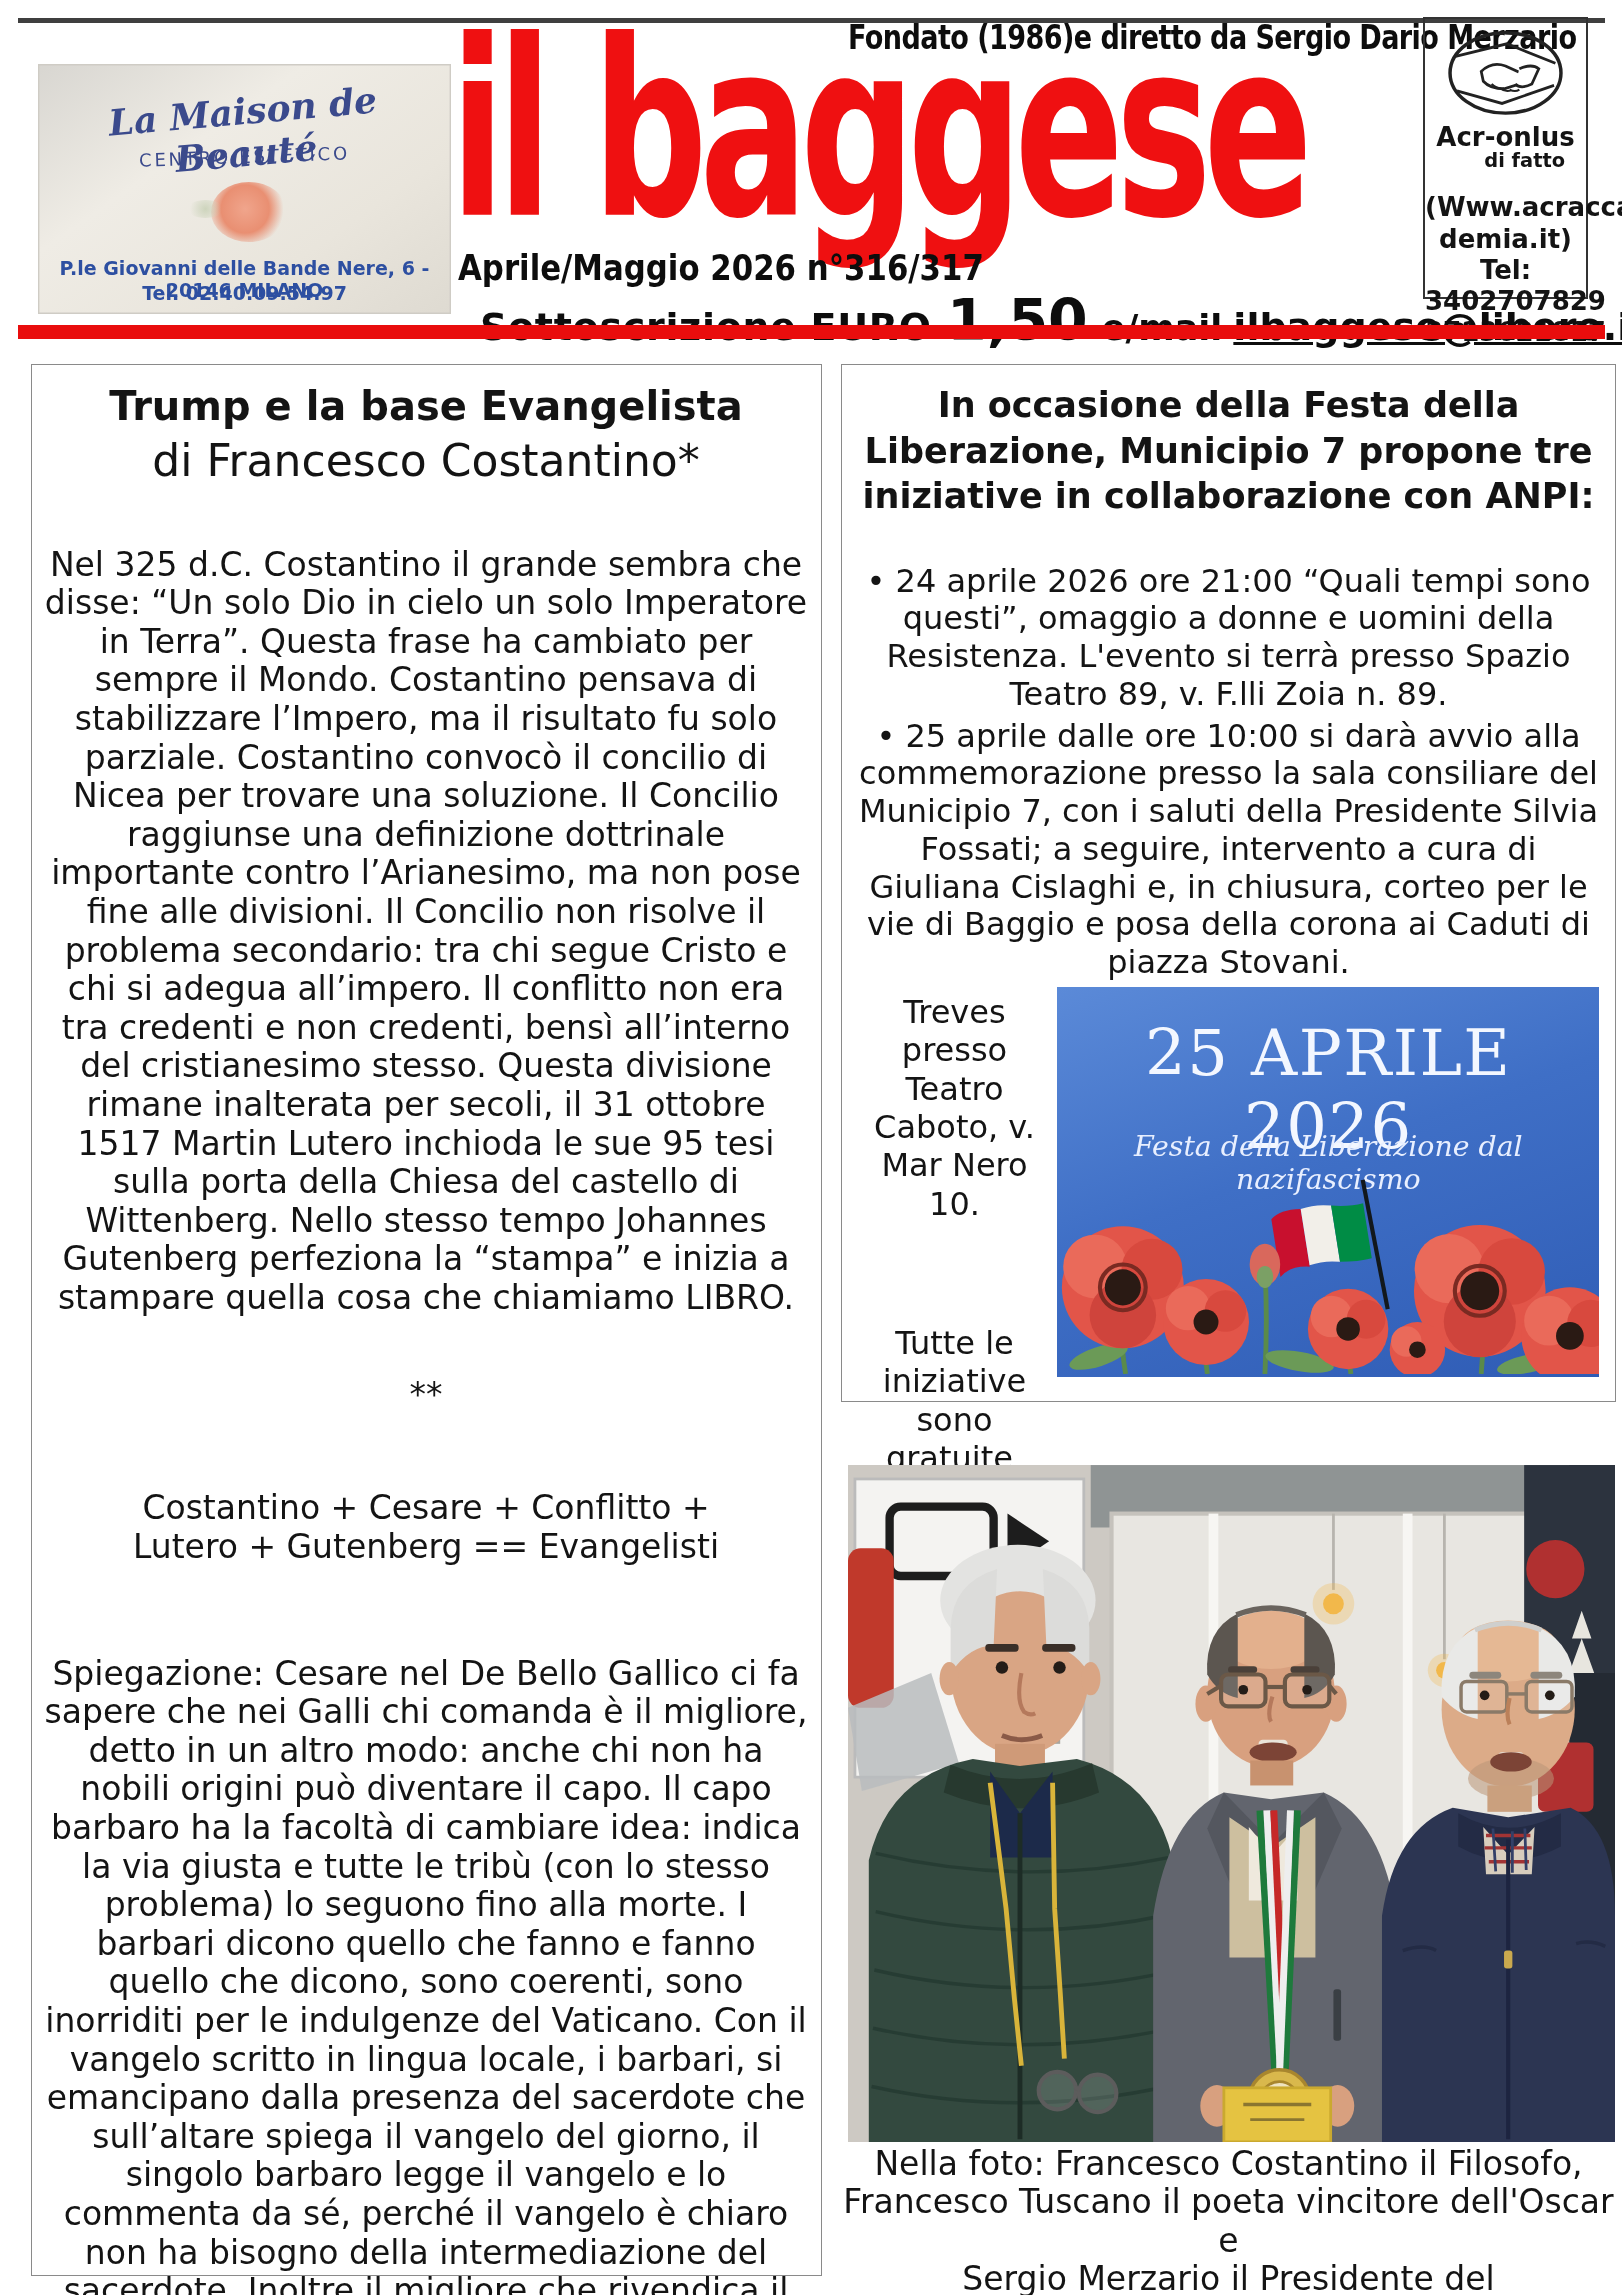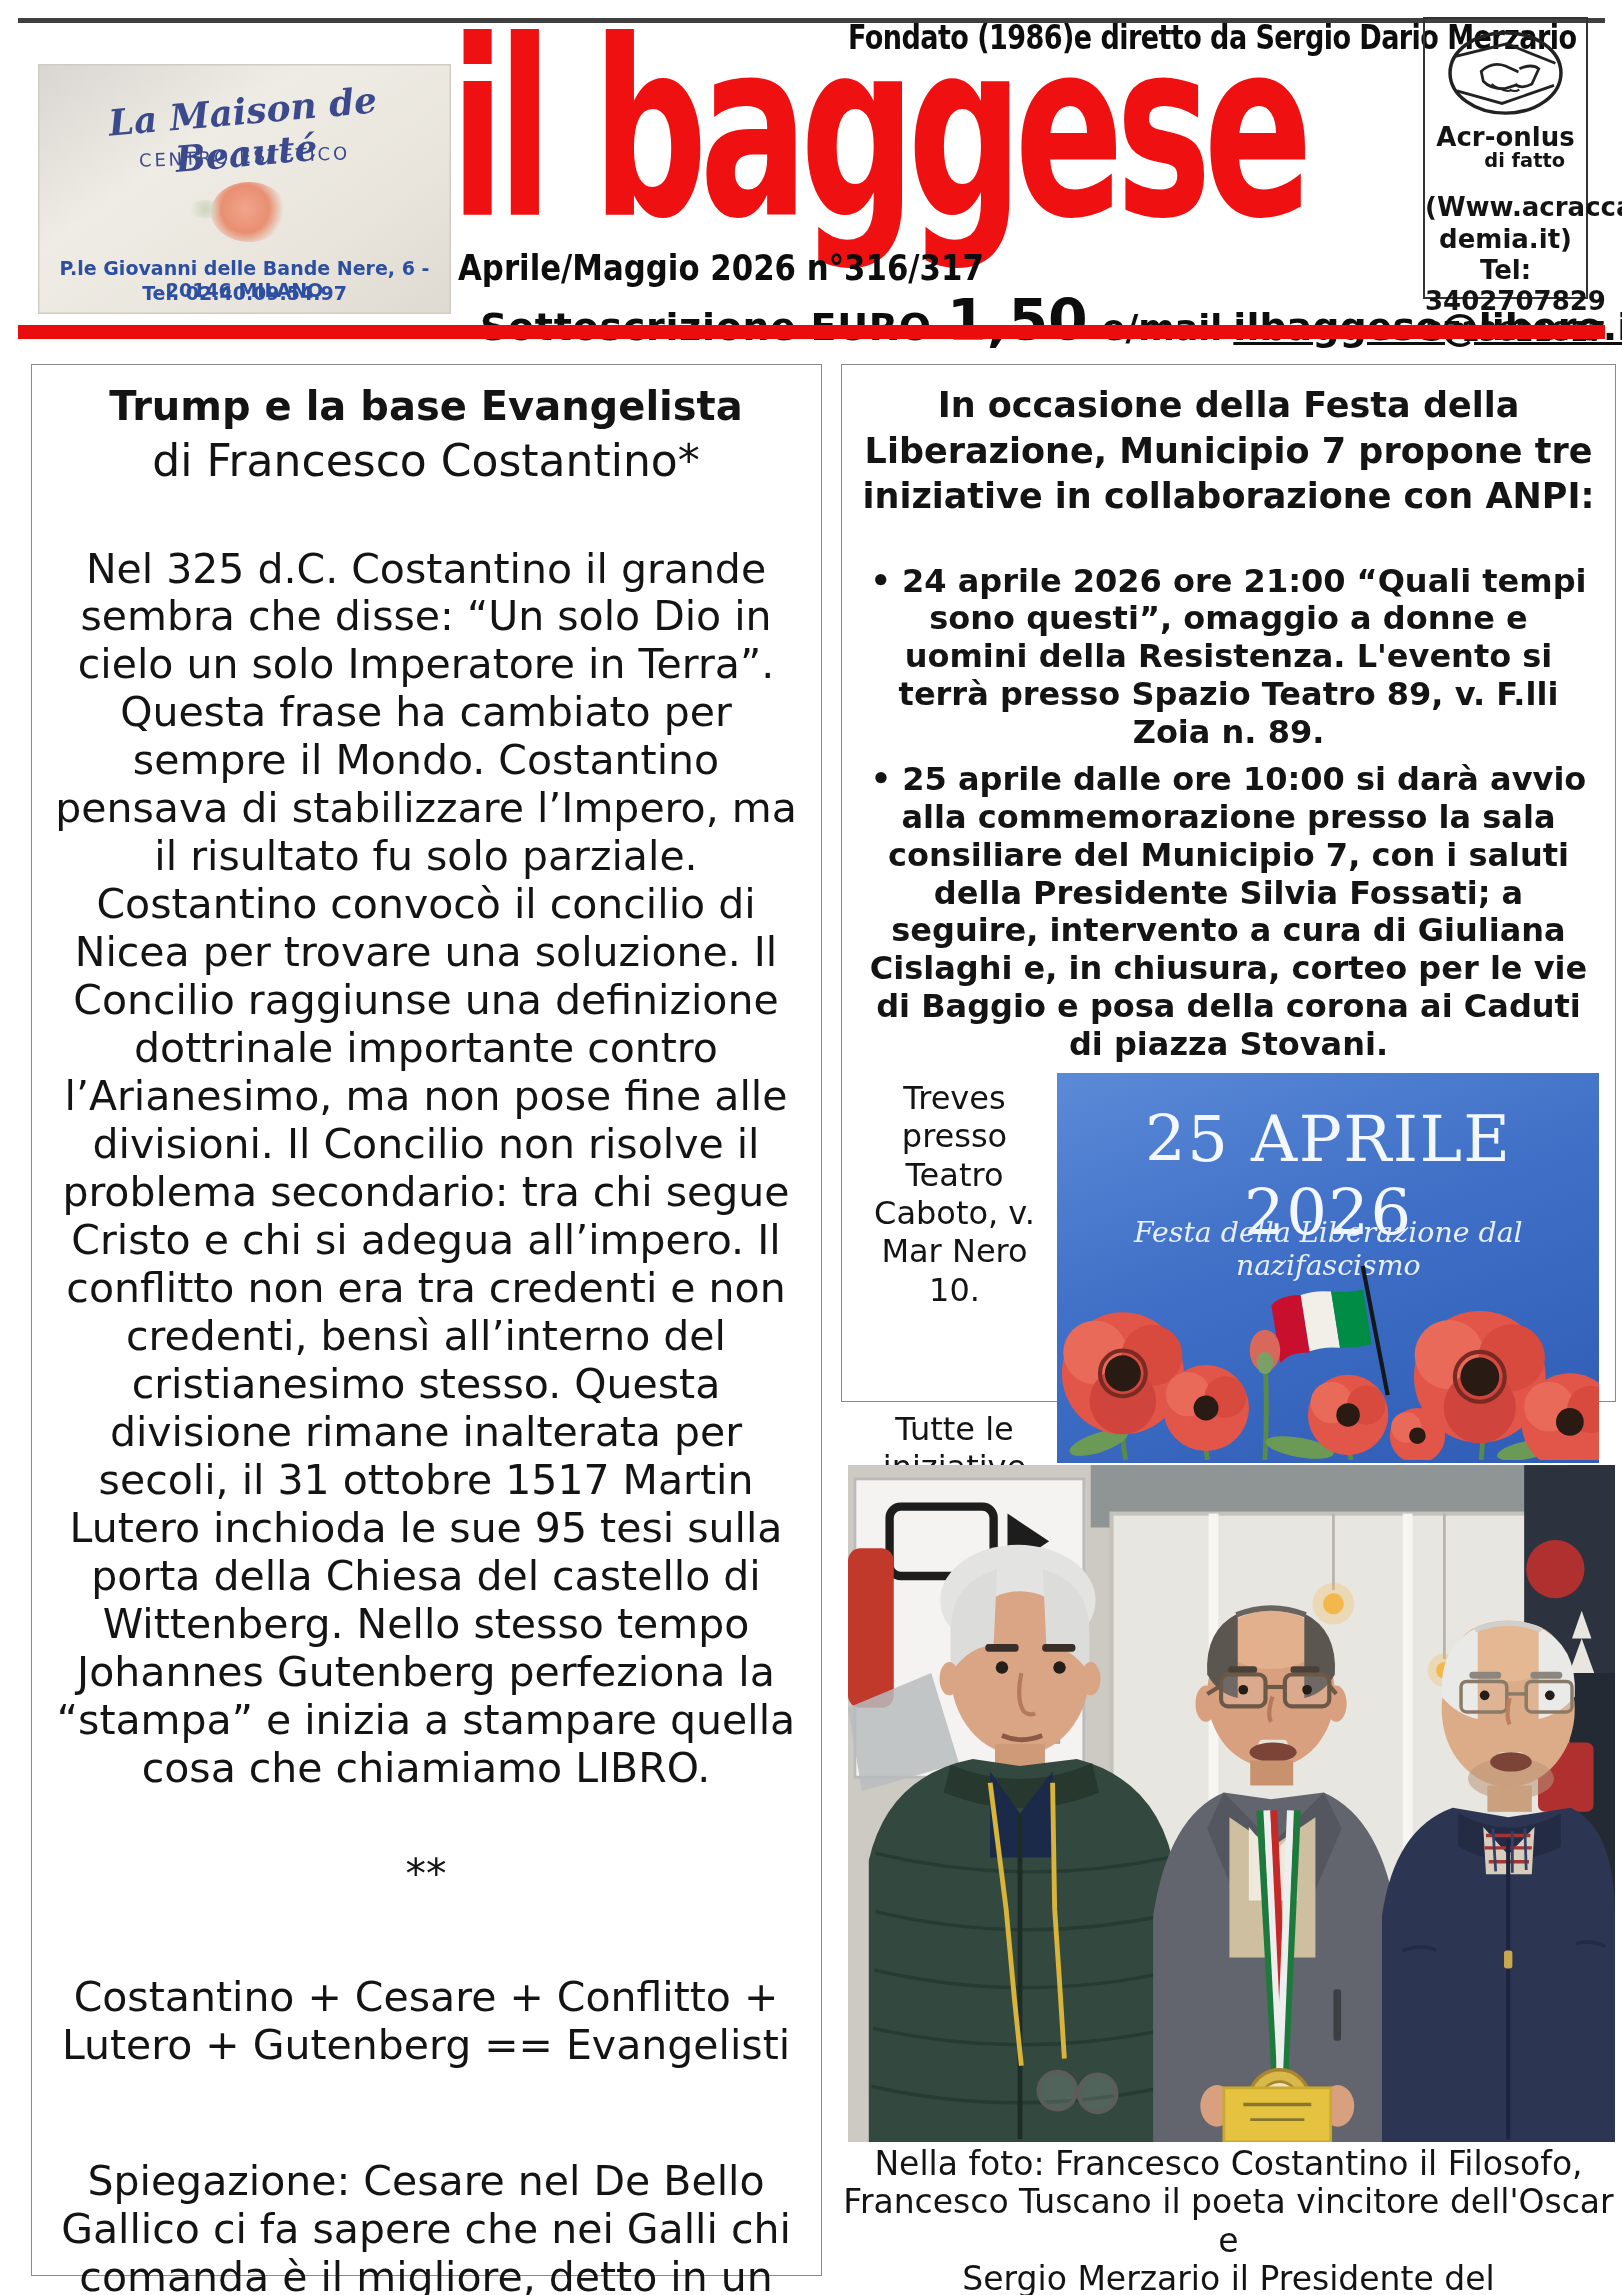--- a/index.html
+++ b/index.html
@@ -46,32 +46,32 @@
   .sub-mid{font-size:35px;margin-left:14px;}
   .sub-email{font-size:38px;margin-left:11px;text-decoration:underline;color:#0d0d0d;}
 
   .red-bar{position:absolute;left:18px;top:325px;width:1587px;height:14px;background:#e90d0d;}
 
   
   .left-article{position:absolute;left:30.5px;top:364px;width:791px;height:1912px;border:1.4px solid #8a8a8a;
     box-sizing:border-box;padding:18px 11px 8px;text-align:center;}
   .article-title{font-size:40px;font-weight:bold;margin:0 0 5.5px;}
   .article-byline{font-size:44px;margin:0 0 60px;}
-  .article-p{font-size:41px;line-height:1.17;margin:0;white-space:pre-line;}
+  .article-p{font-size:33px;line-height:1.17;margin:0;white-space:pre-line;}
   .p-1{margin-bottom:58px;}
   .p-2{margin-bottom:75px;}
   .p-3{margin-bottom:88px;}
   .p-4{margin-bottom:80px;}
   .p-5{margin-bottom:103px;letter-spacing:1.4px;}
 
   
   .right-box{position:absolute;left:841px;top:364px;width:775px;height:1038px;border:1.4px solid #8a8a8a;
     box-sizing:border-box;padding:18px 12.5px 0;text-align:center;}
   .right-heading{font-size:35px;font-weight:bold;line-height:1.3;margin:0 0 43px;}
-  .bullet{font-size:32px;line-height:1.18;margin:10px;font-weight:bold;}
+  .bullet{font-size:32px;line-height:1.18;margin:4px;}
   .wrap-row{display:flex;margin-top:5.5px;}
   .wrap-col{width:200px;font-size:32px;line-height:1.2;text-align:center;padding-top:5.5px;}
   .wrap-note{margin-top:101px;}
   .poster{position:relative;width:542px;height:390px;margin-left:2.8px;overflow:hidden;
     background:linear-gradient(160deg,#5b8ad8 0%,#3f6fc6 45%,#2f5cb5 100%);}
   .poster-title{position:absolute;left:0;top:29px;width:100%;text-align:center;
     font-family:"DejaVu Serif",serif;color:#f3f7ff;font-size:64px;letter-spacing:1.4px;}
   .poster-sub{position:absolute;left:0;top:143px;width:100%;text-align:center;
     font-family:"DejaVu Serif",serif;font-style:italic;color:#e8efff;font-size:28.4px;}
   .poster-flag{position:absolute;left:200px;top:186px;}

